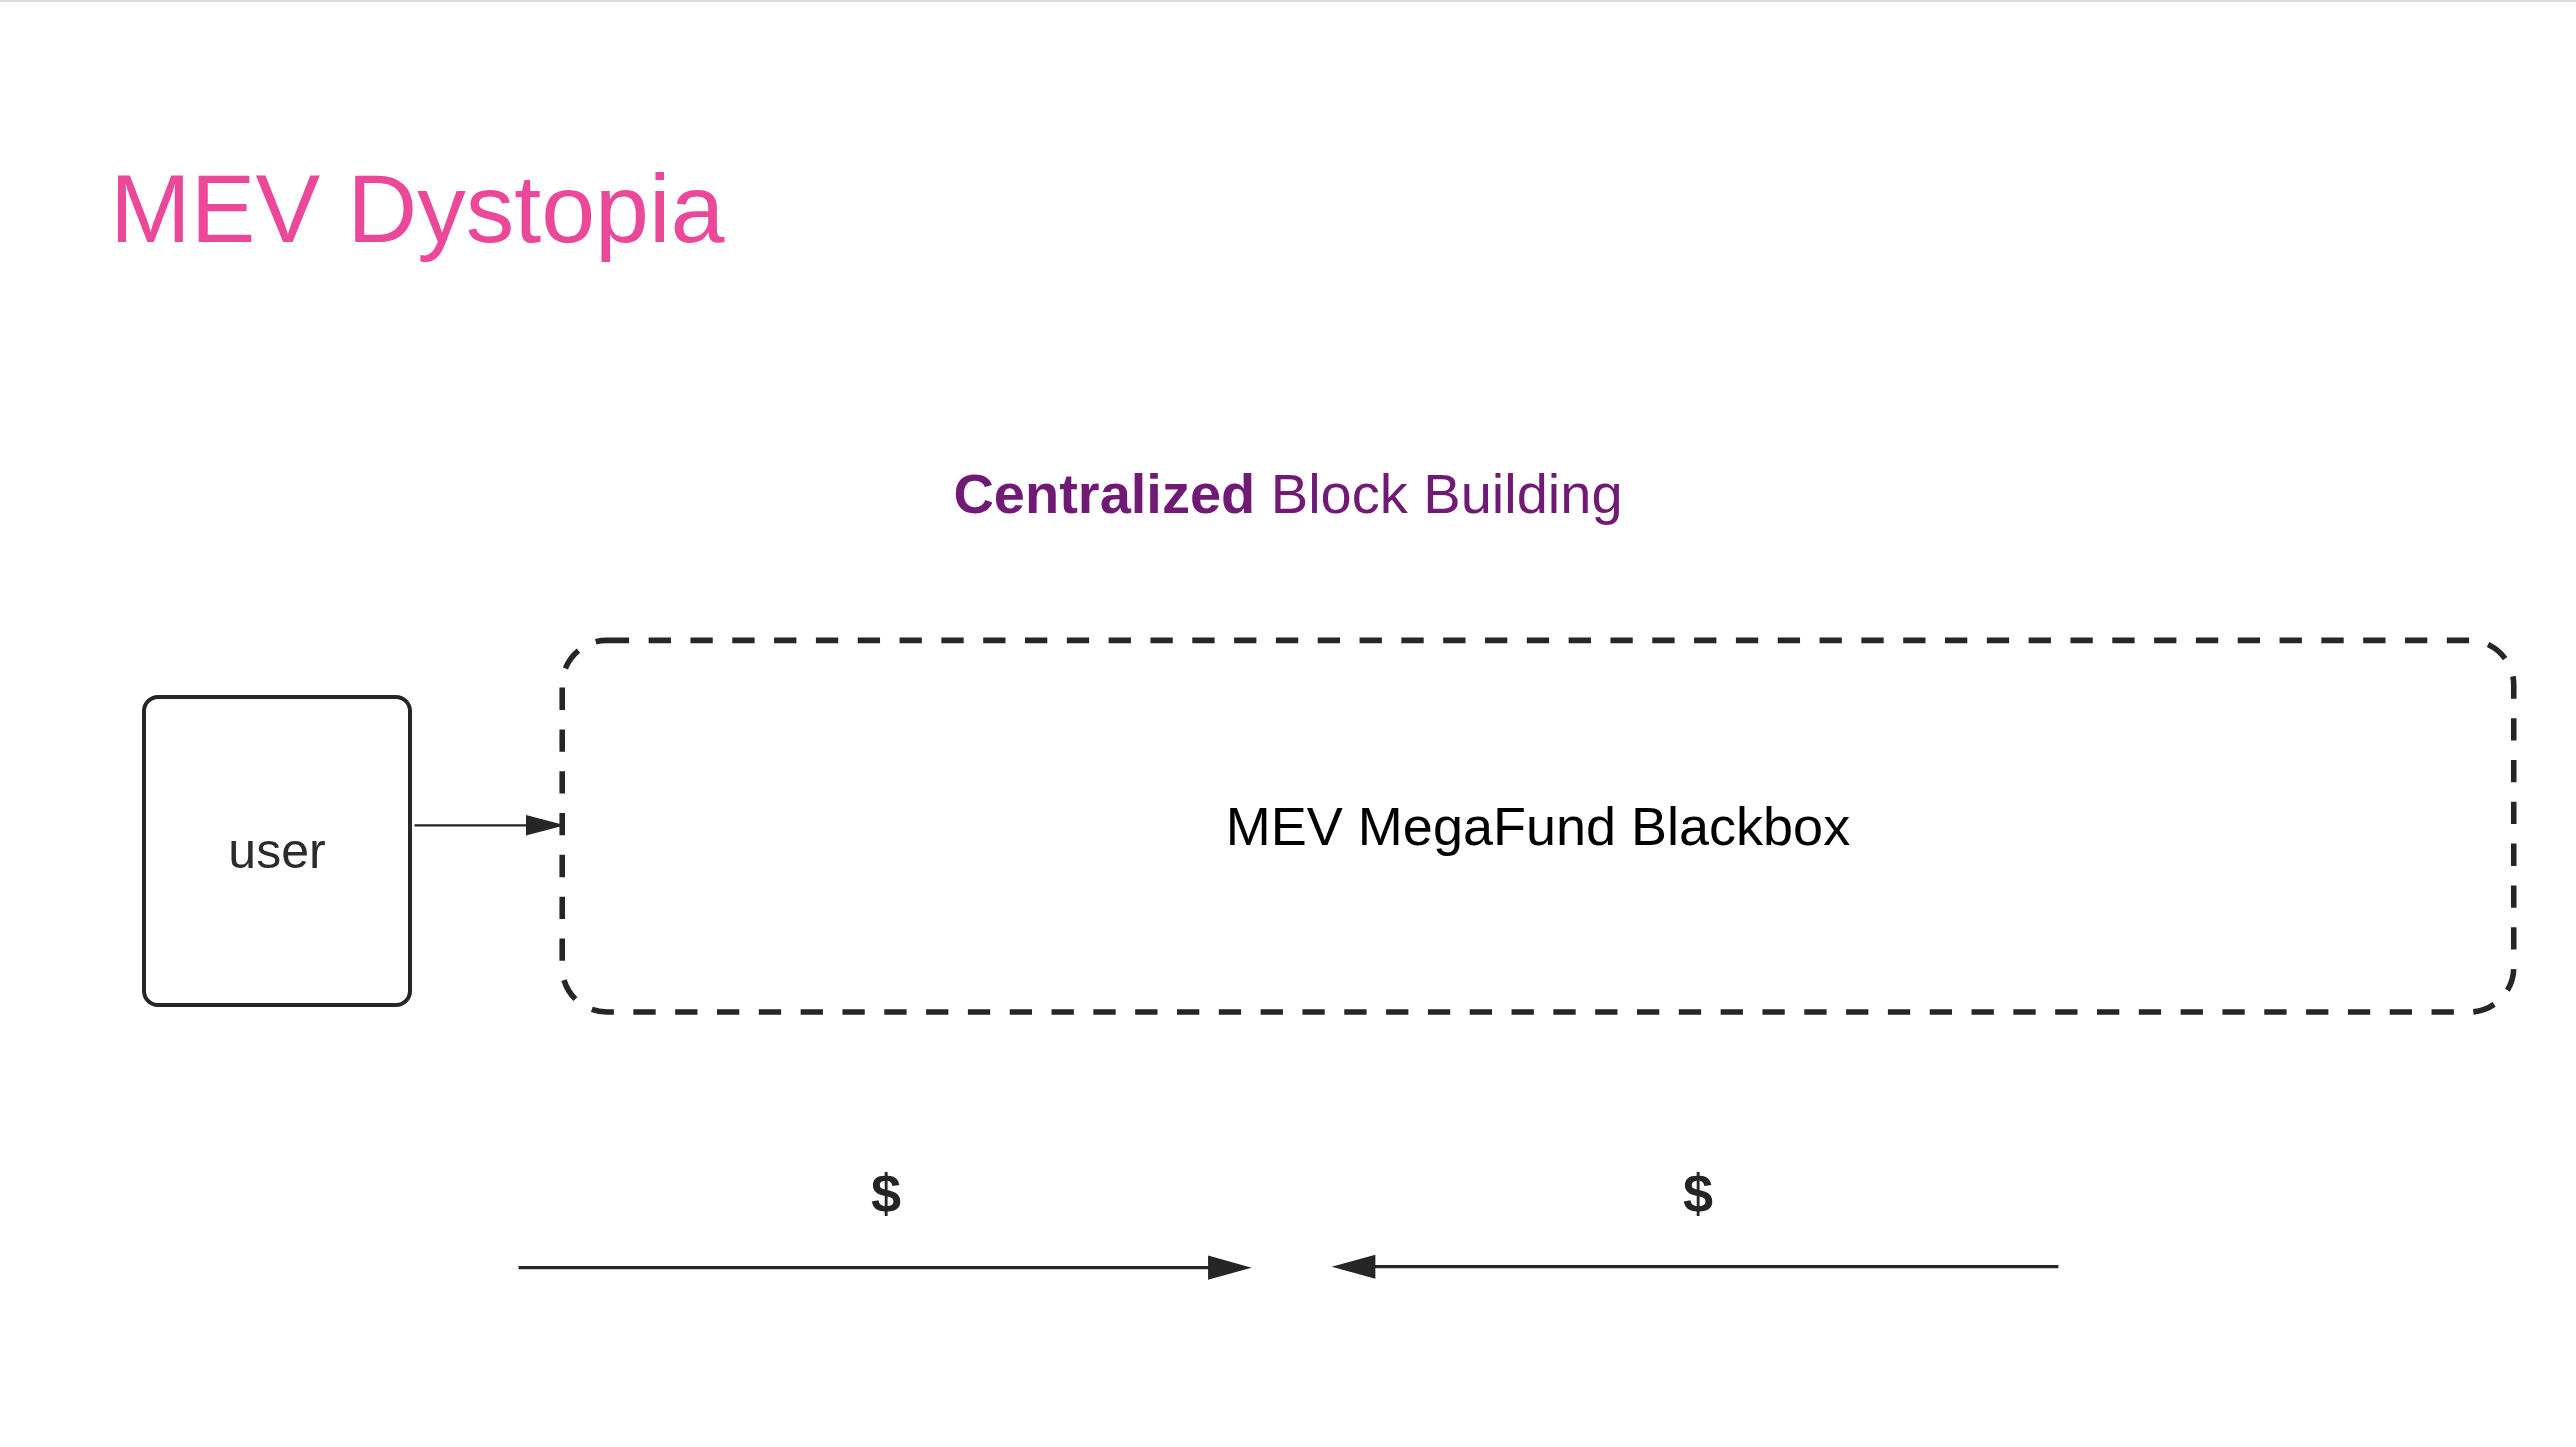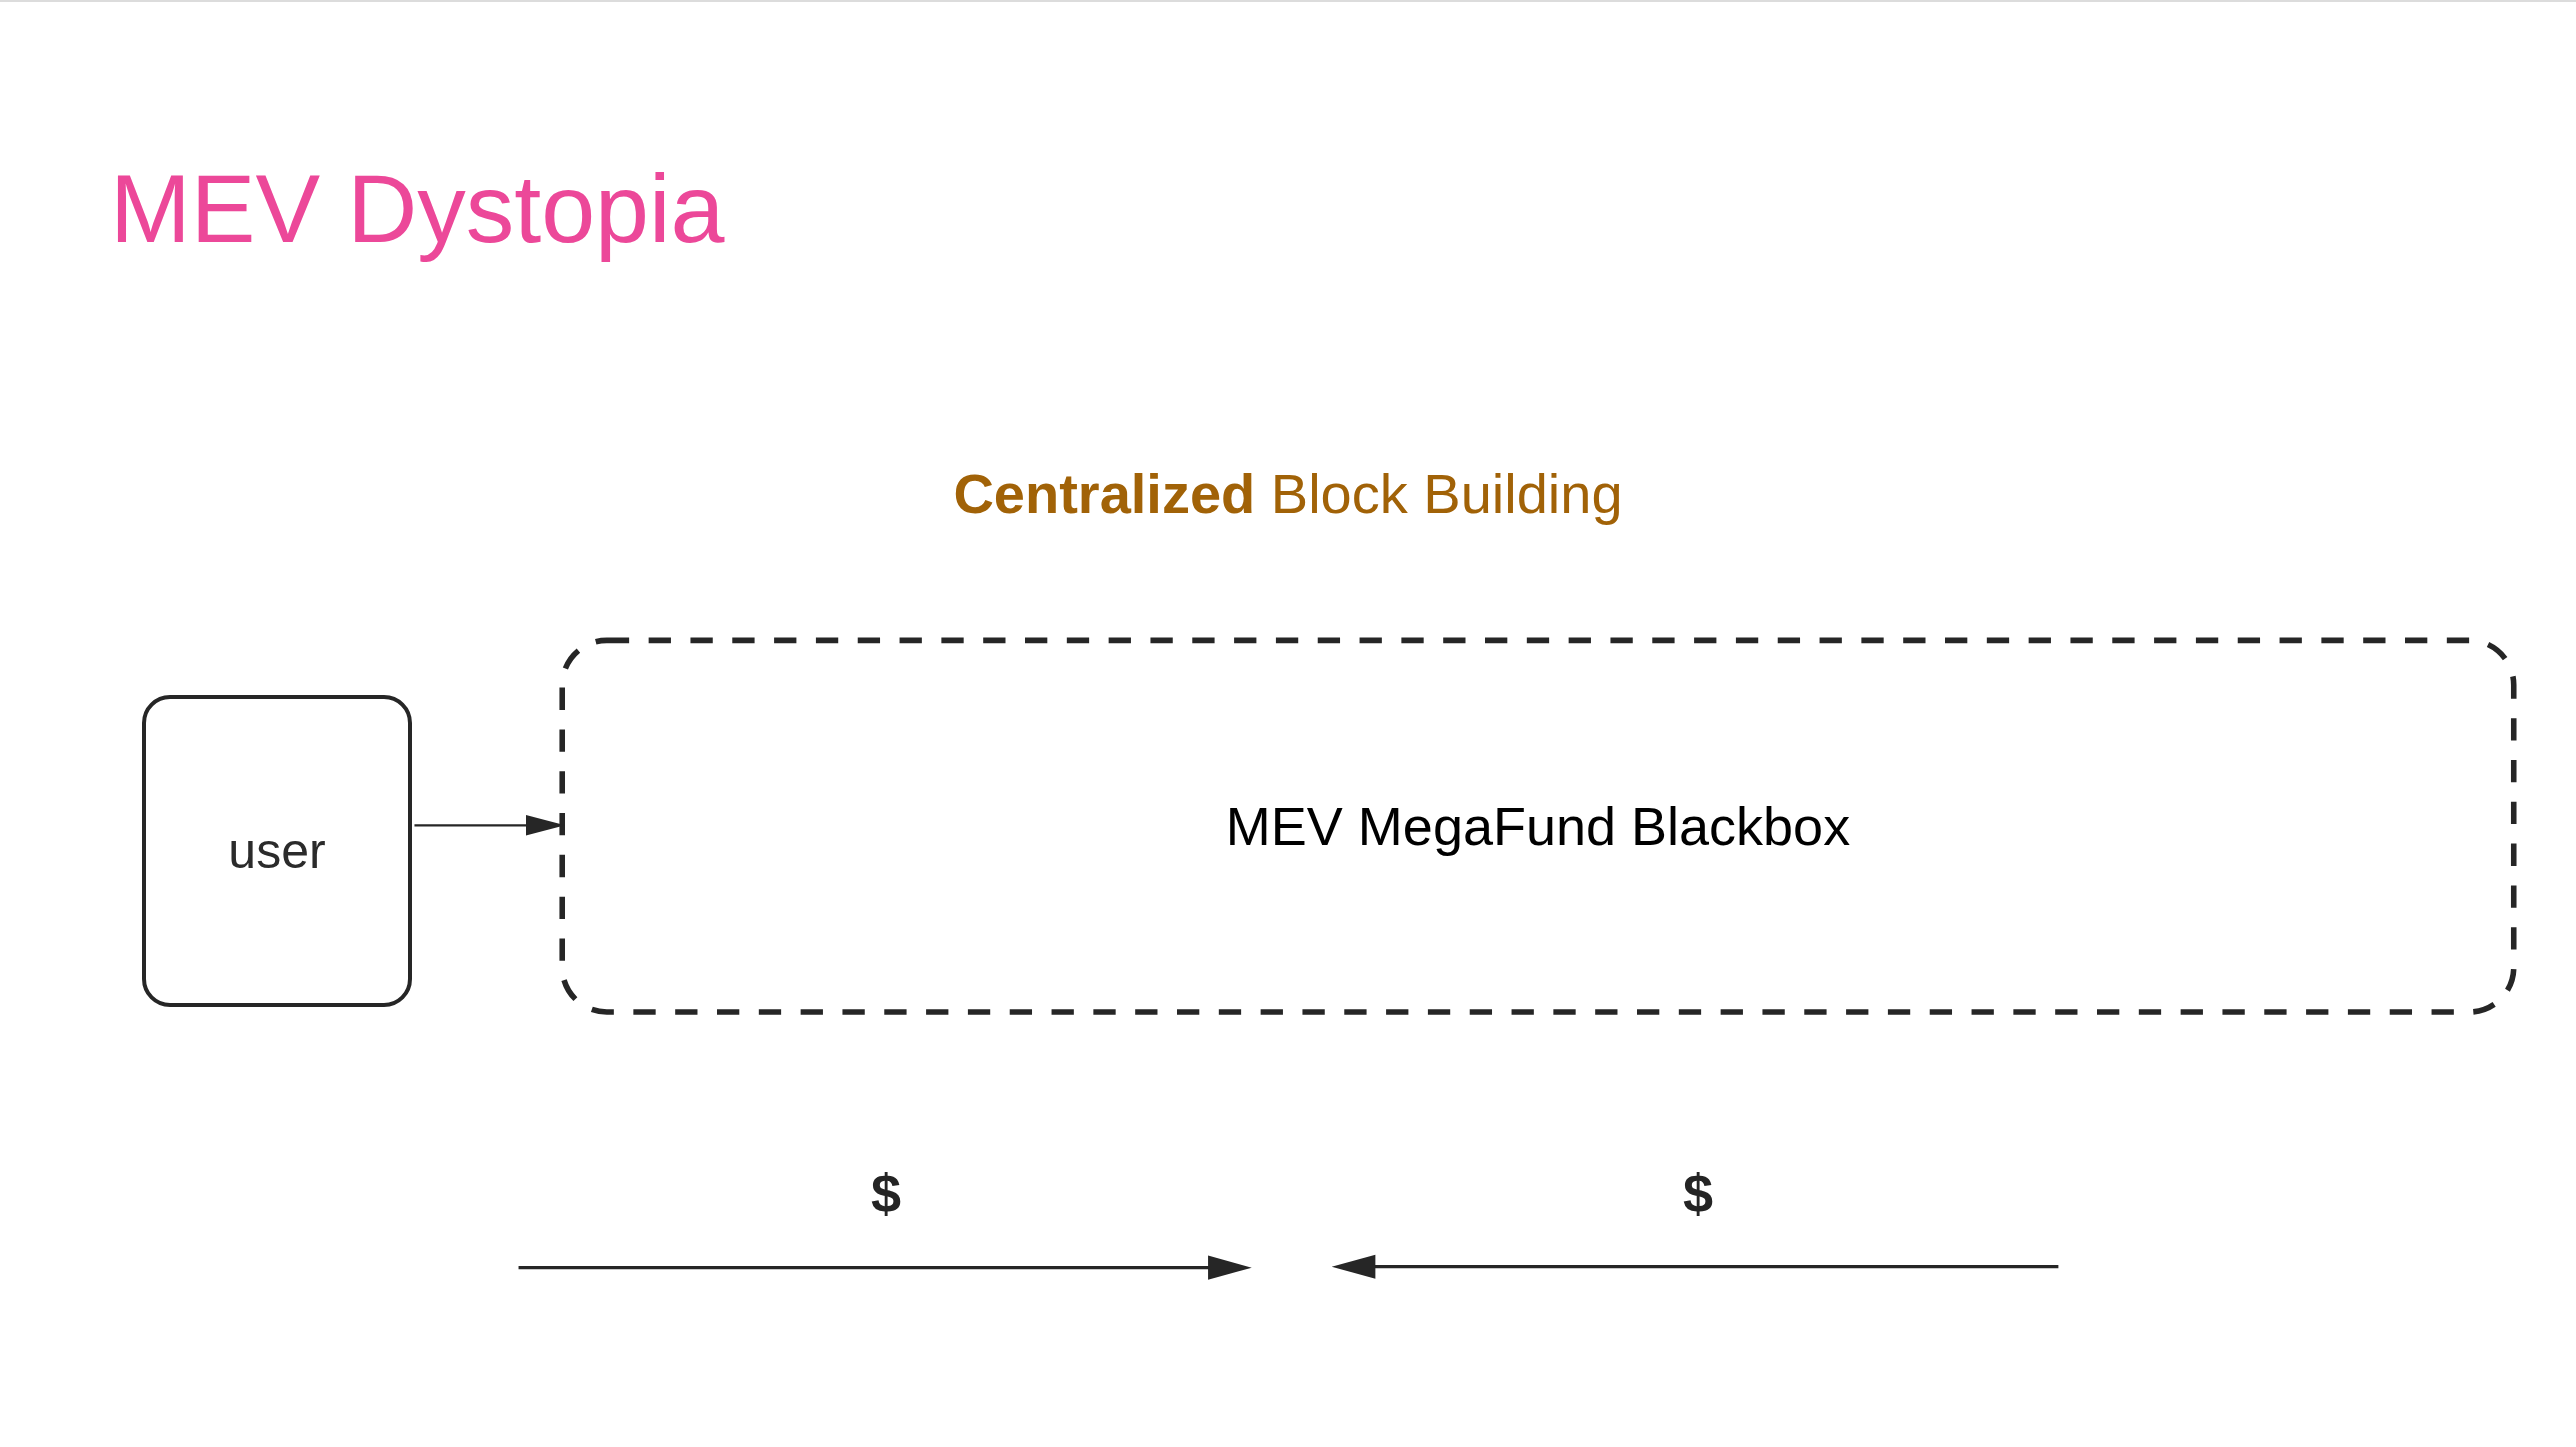--- a/index.html
+++ b/index.html
@@ -31,32 +31,32 @@
     color: #ec4899;
     white-space: nowrap;
   }
   .section-heading {
     position: absolute;
     left: 0; top: 465px;
     width: 2576px;
     text-align: center;
     font-size: 56px;
     line-height: 58px;
-    color: #a16207;
+    color: #701a75;
     white-space: nowrap;
   }
   .section-heading .bold { font-weight: 700; }
   .section-heading .regular { font-weight: 400; }
 
   .user-node {
     position: absolute;
     left: 142px; top: 695px;
     width: 270px; height: 312px;
     border: 4.6px solid var(--ink);
-    border-radius: 28px;
+    border-radius: 16px;
     background: var(--background);
     display: flex;
     align-items: center;
     justify-content: center;
   }
   .user-node .node-label {
     font-size: 50px;
     font-weight: 400;
     color: #2b2b2b;
   }

